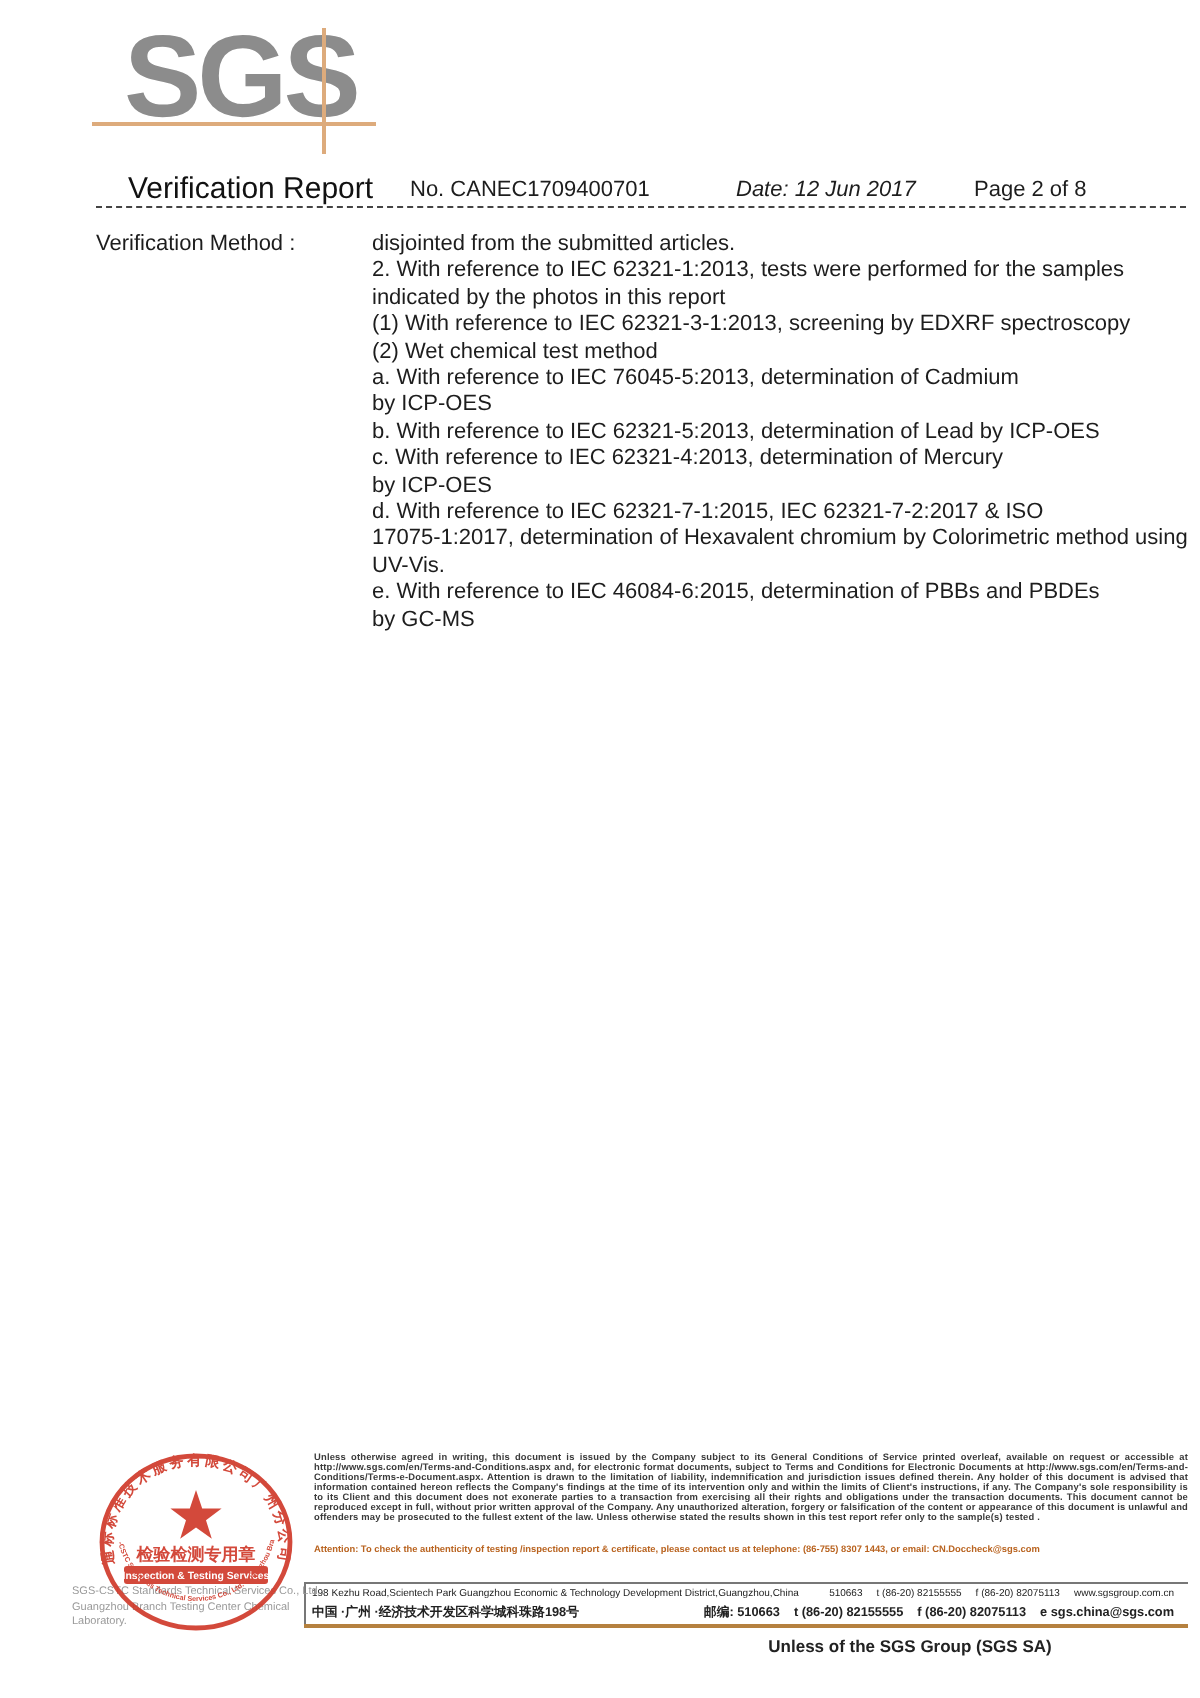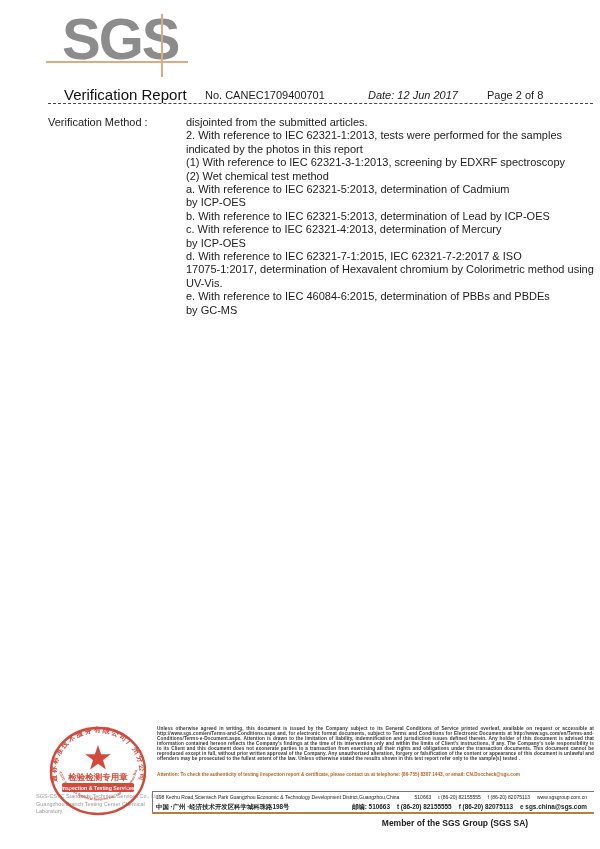--- a/index.html
+++ b/index.html
@@ -70,21 +70,21 @@
   <div class="hdr-page">Page 2 of 8</div>
   <div class="hdr-rule"></div>
 
   <div class="method-label">Verification Method :</div>
   <div class="method-lines">
     <div>disjointed from the submitted articles.</div>
     <div>2. With reference to IEC 62321-1:2013, tests were performed for the samples</div>
     <div>indicated by the photos in this report</div>
     <div>(1) With reference to IEC 62321-3-1:2013, screening by EDXRF spectroscopy</div>
     <div>(2) Wet chemical test method</div>
-    <div>a. With reference to IEC 62321-5:2013, determination of Cadmium</div>
+    <div>a. With reference to IEC 76045-5:2013, determination of Cadmium</div>
     <div>by ICP-OES</div>
     <div>b. With reference to IEC 62321-5:2013, determination of Lead by ICP-OES</div>
     <div>c. With reference to IEC 62321-4:2013, determination of Mercury</div>
     <div>by ICP-OES</div>
     <div>d. With reference to IEC 62321-7-1:2015, IEC 62321-7-2:2017 &amp; ISO</div>
     <div>17075-1:2017, determination of Hexavalent chromium by Colorimetric method using</div>
     <div>UV-Vis.</div>
     <div>e. With reference to IEC 46084-6:2015, determination of PBBs and PBDEs</div>
     <div>by GC-MS</div>
   </div>
@@ -129,15 +129,15 @@
     <div class="addr-row cn">
       <span class="addr-street">中国 ·广州 ·经济技术开发区科学城科珠路198号</span>
       <span class="addr-gap"></span>
       <span class="addr-item">邮编: 510663</span>
       <span class="addr-item">t (86-20) 82155555</span>
       <span class="addr-item">f (86-20) 82075113</span>
       <span class="addr-item">e sgs.china@sgs.com</span>
     </div>
   </div>
   <div class="footer-rule"></div>
-  <div class="member">Member of the SGS Group (SGS SA)</div>
+  <div class="member">Unless of the SGS Group (SGS SA)</div>
 
 </div>
 
 </body></html>

